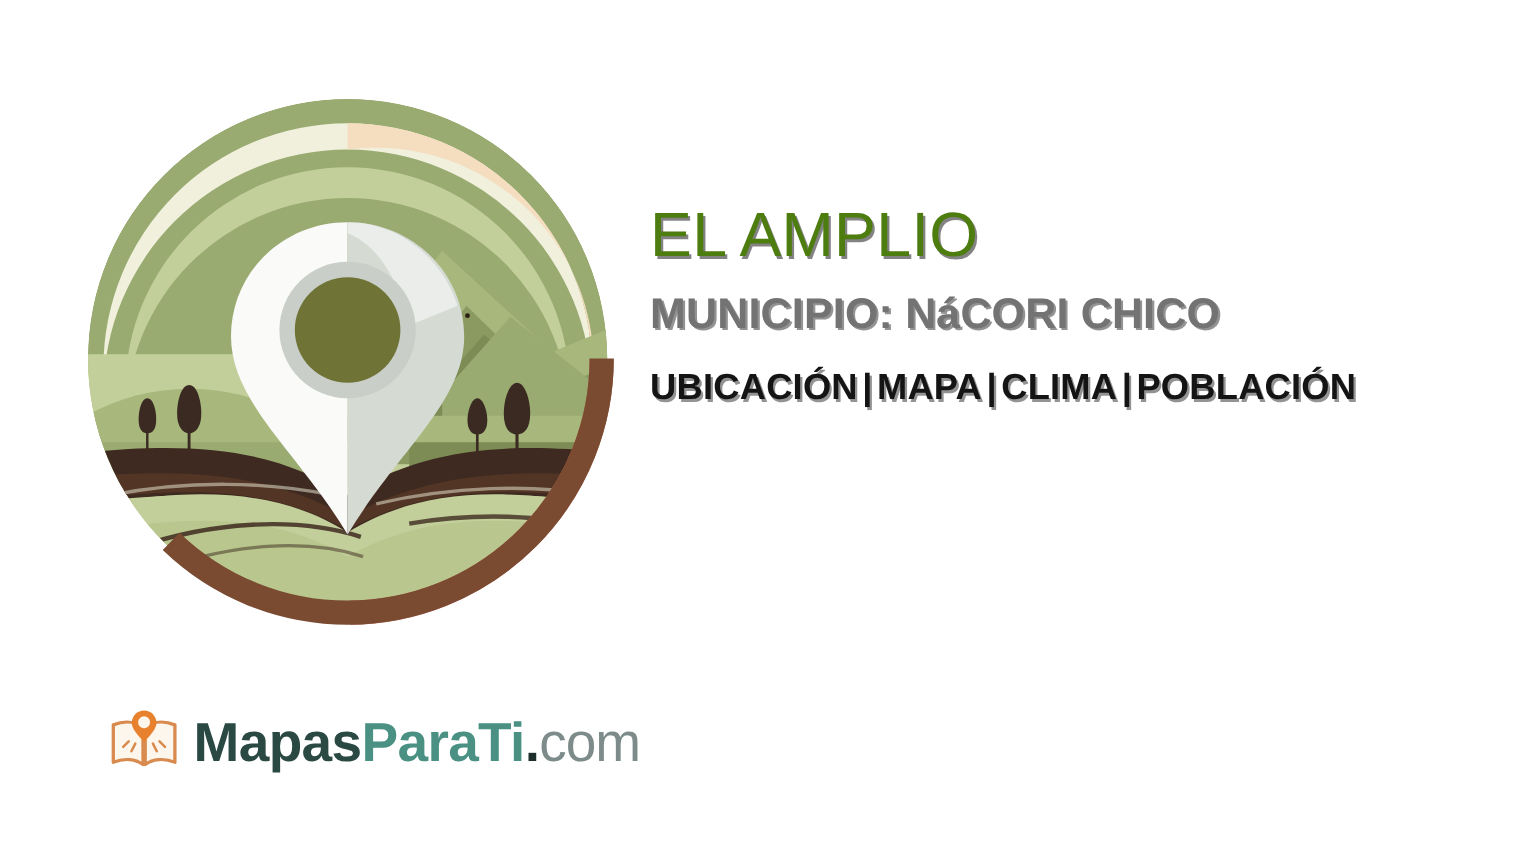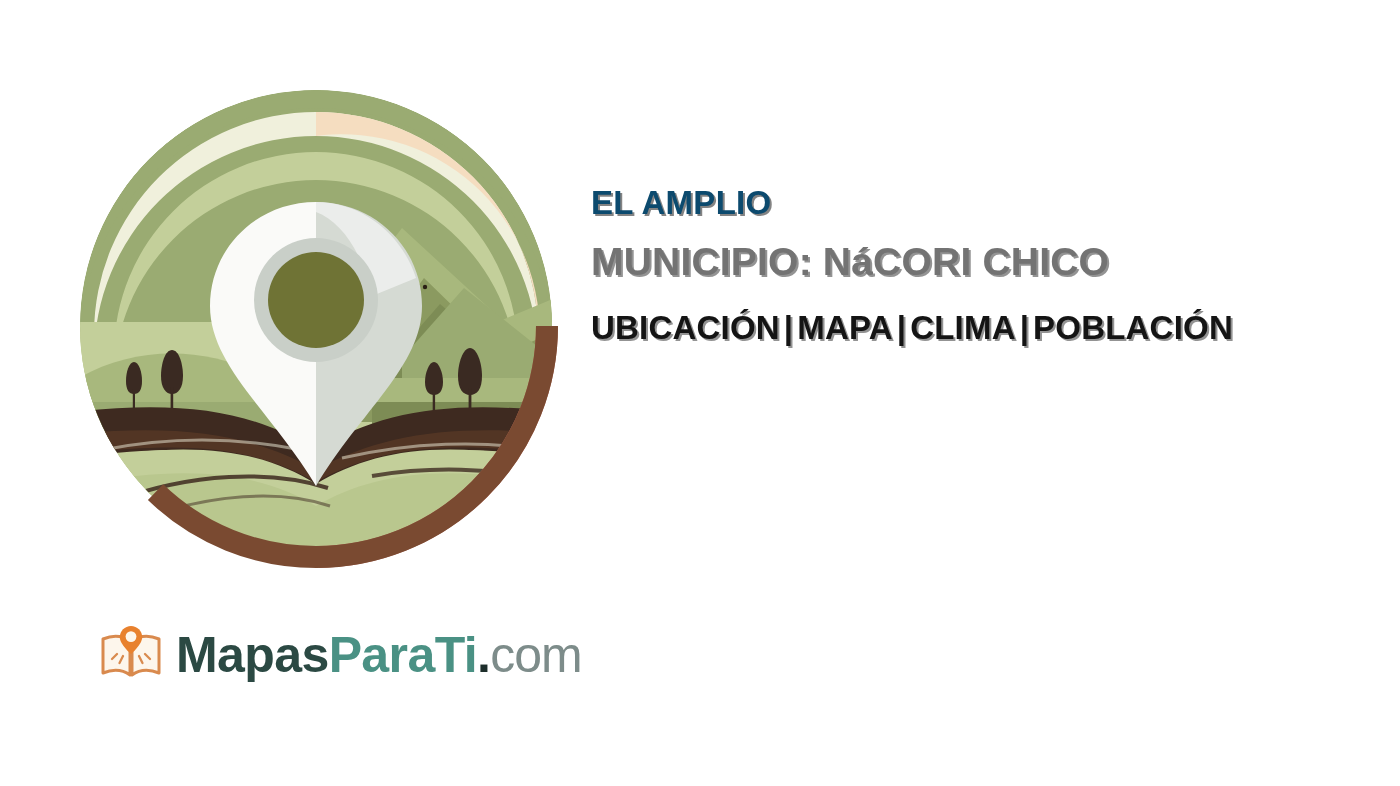--- a/index.html
+++ b/index.html
@@ -37,24 +37,24 @@
   }
 
   
   .info-block {
     position: absolute;
     left: 591px;
     top: 186px;
     width: 790px;
   }
   .title-line {
-    font-size: 33px;
-    font-weight: bold;
+    font-size: 57px;
+    font-weight: normal;
     line-height: 1.0;
-    color: #0c4a6e;
+    color: #4d7c0f;
     letter-spacing: 0.3px;
     text-shadow: 2px 2px 0 rgba(30,30,30,0.55);
     margin: 0 0 23px 0;
     white-space: nowrap;
   }
   .detail-line {
     font-size: 39px;
     font-weight: bold;
     line-height: 1.0;
     color: #737373;
@@ -75,21 +75,21 @@
   }
   .nav-line .nav-sep {
     font-weight: bold;
     padding: 0 4px;
   }
 
   
   .brand {
     position: absolute;
     left: 98px;
-    top: 618px;
+    top: 638px;
     display: flex;
     align-items: center;
     height: 74px;
   }
   .brand-mark {
     width: 66px;
     height: 66px;
     flex: 0 0 66px;
   }
   .brand-mark svg { display: block; width: 100%; height: 100%; }

